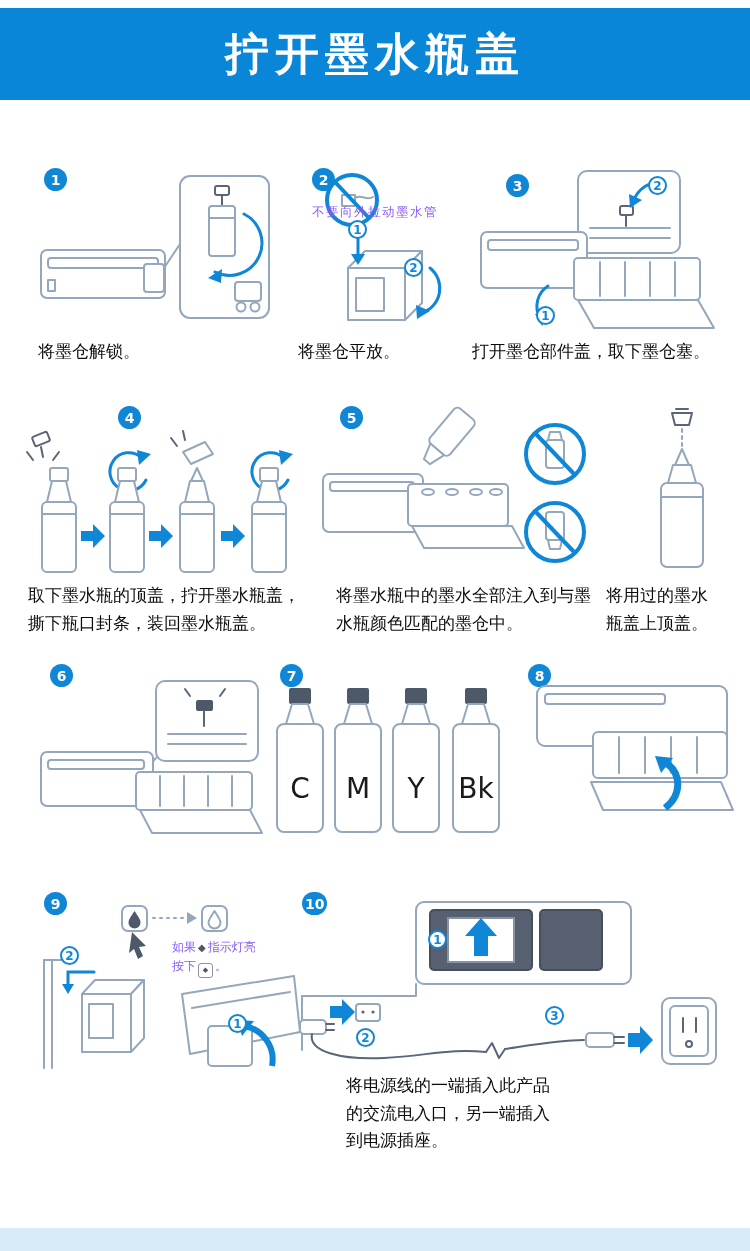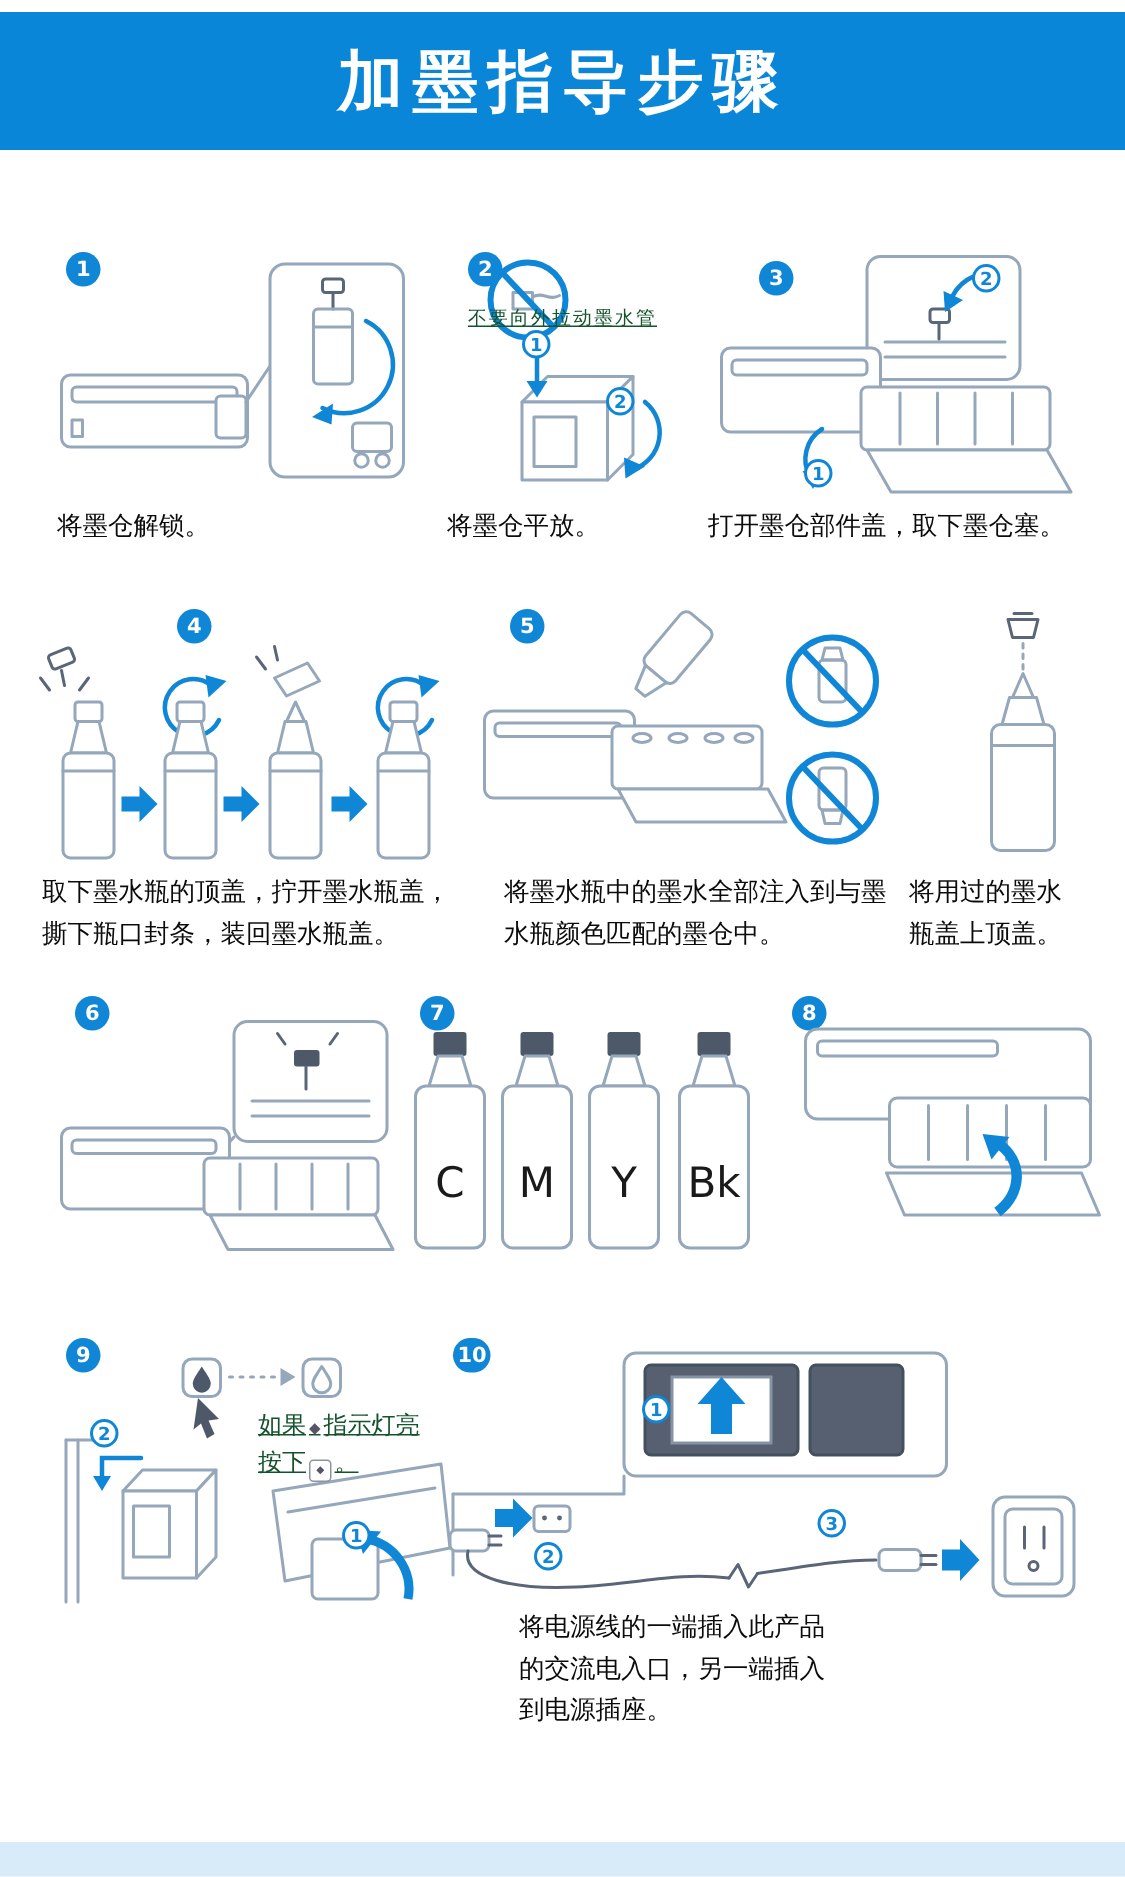--- a/index.html
+++ b/index.html
@@ -12,23 +12,23 @@
   .ftr{position:absolute;left:0;top:1228px;width:750px;height:23px;background:#d7ecf8;}
   .ill{position:absolute;}
   .badge{position:absolute;min-width:23px;height:23px;border-radius:12px;background:#0f86d6;color:#fff;
          font-size:14px;font-weight:bold;display:flex;align-items:center;justify-content:center;
          padding:0 3px;box-sizing:border-box;}
   .mark{position:absolute;width:19px;height:19px;border:2px solid #0f86d6;border-radius:50%;background:#fff;
         color:#0f86d6;font-size:12px;font-weight:bold;display:flex;align-items:center;justify-content:center;
         box-sizing:border-box;z-index:3;}
   .cap{position:absolute;font-size:17px;line-height:1.62;color:#0b0b0b;}
   .center{text-align:left;}
-  .note{position:absolute;color:#14532d;z-index:2;text-decoration:underline;}
+  .note{position:absolute;color:#8b5cf6;z-index:2;}
   .note2{font-size:12.5px;letter-spacing:1.5px;}
-  .note9{font-size:16px;line-height:1.55;}
+  .note9{font-size:12px;line-height:1.55;}
   .cnum{display:inline-flex;width:18px;height:18px;border-radius:50%;background:#0f86d6;color:#fff;
         font-size:12px;font-weight:bold;align-items:center;justify-content:center;vertical-align:-3px;margin:0 1px;}
   .cdash{color:#0f86d6;font-weight:bold;}
   .drop-ic{margin:0 2px;}
   .drop-ic::before{content:"◆";font-size:10px;color:#556;}
   .btn-ic{display:inline-flex;width:13px;height:13px;border:1px solid #8d949c;border-radius:3px;
           align-items:center;justify-content:center;vertical-align:-2px;margin:0 2px;}
   .btn-ic::before{content:"◆";font-size:7px;color:#556;}
   svg{display:block;overflow:visible;}
   .g{stroke:#95a7bb;stroke-width:2;fill:none;stroke-linejoin:round;stroke-linecap:round;}
@@ -39,21 +39,21 @@
   .bth{stroke:#0f86d6;stroke-width:4;fill:none;}
   .bf{fill:#0f86d6;}
   .lbl{font-size:28px;fill:#1a1a1a;text-anchor:middle;font-family:"DejaVu Sans",sans-serif;}
 </style>
 </head>
 <body>
 
 <div id="page">
 
   <header class="hdr">
-    <h1>加墨指导步骤</h1>
+    <h1>拧开墨水瓶盖</h1>
   </header>
 
   <div class="badge" style="left:44px;top:168px">1</div>
   <div class="badge" style="left:312px;top:168px">2</div>
   <div class="badge" style="left:506px;top:174px">3</div>
   <div class="badge" style="left:118px;top:406px">4</div>
   <div class="badge" style="left:340px;top:406px">5</div>
   <div class="badge" style="left:50px;top:664px">6</div>
   <div class="badge" style="left:280px;top:664px">7</div>
   <div class="badge" style="left:528px;top:664px">8</div>

